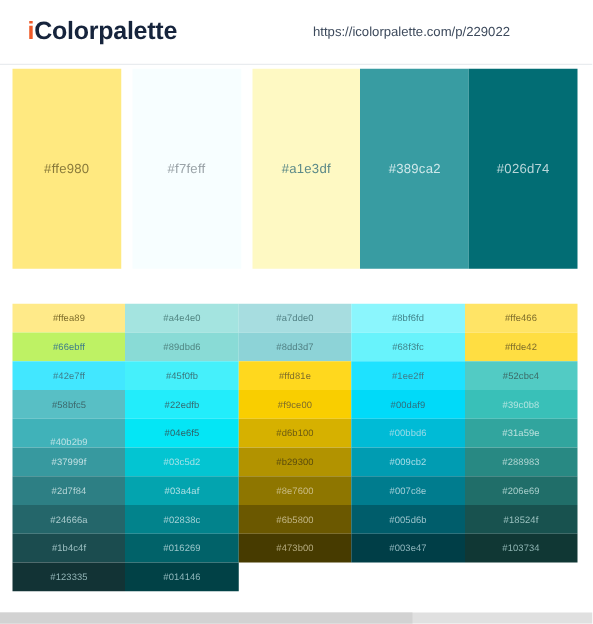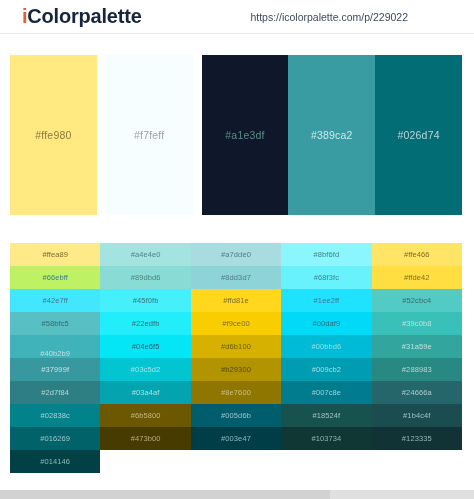--- a/index.html
+++ b/index.html
@@ -10,21 +10,21 @@
     width: 474px;
     height: 499px;
     background: #ffffff;
     font-family: "Liberation Sans", sans-serif;
     overflow: hidden;
     position: relative;
   }
 
   
   .header {
-    height: 34px;
+    height: 52px;
     background: #ffffff;
     border-bottom: 1px solid #e9ecef;
     display: flex;
     align-items: center;
     box-sizing: border-box;
     padding: 0 14px 0 22px;
   }
   .brand {
     font-size: 20px;
     font-weight: bold;
@@ -123,21 +123,21 @@
   <div class="header-url">https://icolorpalette.com/p/229022</div>
 </div>
 
 <div class="palette-strip">
   <div class="swatch swatch-0" style="background: rgb(255, 233, 128);">
     <span class="swatch-label" style="color: rgb(138, 123, 59);">#ffe980</span>
   </div>
   <div class="swatch swatch-1" style="background: rgb(247, 254, 255);">
     <span class="swatch-label" style="color: rgb(154, 163, 168);">#f7feff</span>
   </div>
-  <div class="swatch swatch-2" style="background: #0f172a;">
+  <div class="swatch swatch-2" style="background: #fef9c3;">
     <span class="swatch-label" style="color: rgb(92, 138, 136);">#a1e3df</span>
   </div>
   <div class="swatch swatch-3" style="background: rgb(56, 156, 162);">
     <span class="swatch-label" style="color: rgb(207, 232, 234);">#389ca2</span>
   </div>
   <div class="swatch swatch-4" style="background: rgb(2, 109, 116);">
     <span class="swatch-label" style="color: rgb(185, 214, 217);">#026d74</span>
   </div>
 </div>
 
@@ -237,20 +237,23 @@
     </div>
     <div class="shade-cell" style="background: rgb(3, 164, 175);">
       <span class="shade-label" style="color: rgb(174, 224, 229);">#03a4af</span>
     </div>
     <div class="shade-cell" style="background: rgb(142, 118, 0);">
       <span class="shade-label" style="color: rgb(203, 189, 133);">#8e7600</span>
     </div>
     <div class="shade-cell" style="background: rgb(0, 124, 142);">
       <span class="shade-label" style="color: rgb(163, 207, 216);">#007c8e</span>
     </div>
+    <div class="shade-cell" style="background: rgb(32, 110, 105);">
+      <span class="shade-label" style="color: rgb(169, 207, 204);">#206e69</span>
+    </div>
     <div class="shade-cell" style="background: rgb(36, 102, 106);">
       <span class="shade-label" style="color: rgb(172, 205, 208);">#24666a</span>
     </div>
     <div class="shade-cell" style="background: rgb(2, 131, 140);">
       <span class="shade-label" style="color: rgb(166, 211, 216);">#02838c</span>
     </div>
     <div class="shade-cell" style="background: rgb(107, 88, 0);">
       <span class="shade-label" style="color: rgb(195, 182, 132);">#6b5800</span>
     </div>
     <div class="shade-cell" style="background: rgb(0, 93, 107);">

